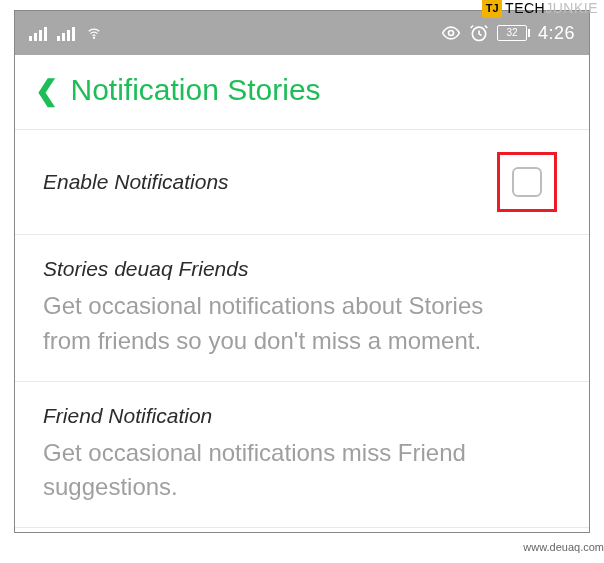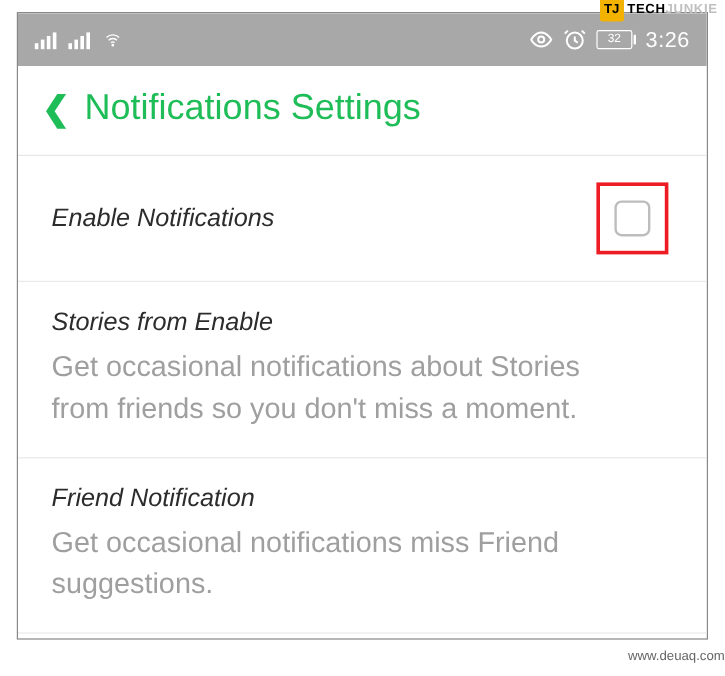--- a/index.html
+++ b/index.html
@@ -18,21 +18,21 @@
     .divider { height: 1px; background: #e6e6e6; margin: 0; }
     .row { padding: 22px 28px; border-bottom: 1px solid #e9e9e9; }
     .row-flex { display: flex; align-items: center; justify-content: space-between; }
     .row-title { font-size: 21px; color: #2c2c2c; font-weight: 400; margin-bottom: 8px; font-style: italic; }
     .row-title.single { margin-bottom: 0; }
     .row-desc { font-size: 24px; color: #9f9f9f; line-height: 1.45; font-weight: 400; max-width: 460px; }
     .checkbox-wrap { border: 3px solid #ed1c24; padding: 12px; margin-right: 4px; }
     .checkbox { width: 30px; height: 30px; border: 2px solid #bdbdbd; border-radius: 6px; background: #fff; }
     .watermark-tj { position: absolute; top: -2px; right: 6px; display: flex; align-items: center; gap: 3px; z-index: 5; }
     .tj-icon { width: 20px; height: 20px; background: #f3b200; border-radius: 2px; display: flex; align-items: center; justify-content: center; font-size: 11px; font-weight: 900; color: #000; }
-    .tj-text { font-size: 11px; font-weight: 700; letter-spacing: 0.5px; }
+    .tj-text { font-size: 14px; font-weight: 400; letter-spacing: 0.5px; }
     .tj-tech { color: #000; }
     .tj-junkie { color: #c0c0c0; }
     .watermark-url { position: absolute; bottom: 10px; right: 0; font-size: 11px; color: #666; z-index: 5; }
     .signal-bars { display: flex; align-items: flex-end; gap: 2px; height: 16px; }
     .signal-bars span { width: 3px; background: #fff; display: block; }
     .signal-bars span:nth-child(1){height:5px}
     .signal-bars span:nth-child(2){height:8px}
     .signal-bars span:nth-child(3){height:11px}
     .signal-bars span:nth-child(4){height:14px}
     .wifi { width: 18px; height: 14px; }
@@ -77,39 +77,39 @@
       <svg class="alarm-icon" viewBox="0 0 24 24" fill="none" stroke="#fff" stroke-width="2">
           <circle cx="12" cy="13" r="8"></circle>
           <path d="M12 9v4l3 2M5 3l-3 3M22 6l-3-3"></path>
         </svg>
       <span class="battery">
         <span class="battery-box">
             <span>32</span>
           </span>
         <span class="battery-cap"></span>
       </span>
-      <span class="clock">3:26</span>
+      <span class="clock">4:26</span>
     </div>
   </div>
 
   <div class="header">
     <span class="back-chevron">❮</span>
-    <span class="page-title">Notifications Settings</span>
+    <span class="page-title">Notification Stories</span>
   </div>
   <div class="divider"></div>
 
   <div class="row row-flex">
     <div class="row-title single">Enable Notifications</div>
     <div class="checkbox-wrap">
       <div class="checkbox"></div>
     </div>
   </div>
 
   <div class="row">
-    <div class="row-title">Stories from Enable</div>
+    <div class="row-title">Stories deuaq Friends</div>
     <div class="row-desc">Get occasional notifications about Stories from friends so you don't miss a moment.</div>
   </div>
 
   <div class="row">
     <div class="row-title">Friend Notification</div>
     <div class="row-desc">Get occasional notifications miss Friend suggestions.</div>
   </div>
 
   <div class="row" style="border-bottom:none">
     <div class="row-title">Mentions</div>

